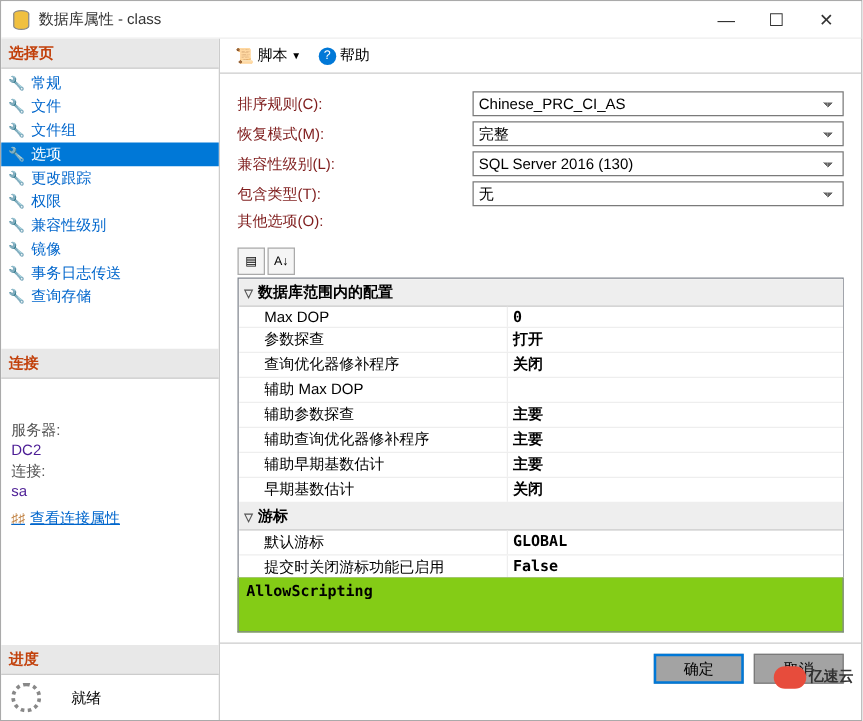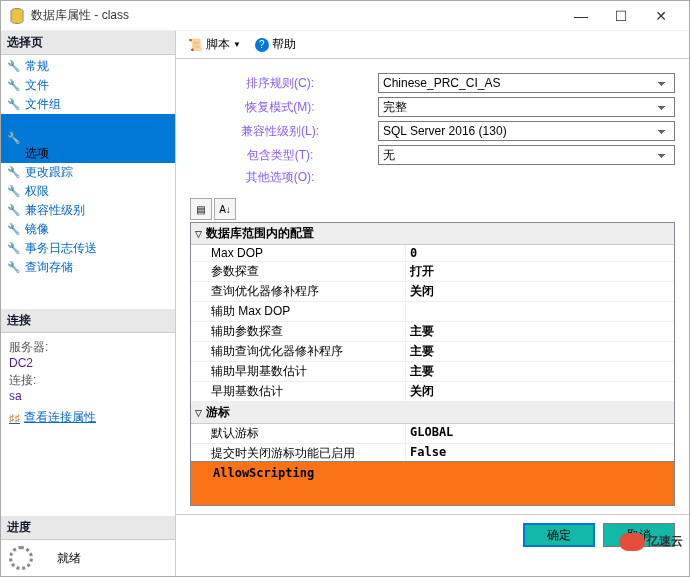--- a/index.html
+++ b/index.html
@@ -5,53 +5,53 @@
 * { box-sizing: border-box; margin: 0; padding: 0; font-family: "Microsoft YaHei", "SimSun", sans-serif; font-size: 12px; }
 body { background: #f0f0f0; width: 690px; height: 577px; overflow: hidden; position: relative; }
 .window { width: 690px; height: 577px; background: #fff; border: 1px solid #aaa; display: flex; flex-direction: column; }
 .titlebar { height: 30px; background: #fff; display: flex; align-items: center; padding: 0 8px; border-bottom: 1px solid #eee; }
 .titlebar .db-icon { width: 16px; height: 16px; margin-right: 6px; }
 .title-text { flex: 1; color: #333; }
 .win-btns { display: flex; gap: 0; }
 .win-btn { width: 40px; height: 28px; display: flex; align-items: center; justify-content: center; color: #333; font-size: 14px; }
 .content { flex: 1; display: flex; min-height: 0; }
 .sidebar { width: 175px; background: #fff; display: flex; flex-direction: column; border-right: 1px solid #ccc; }
-.side-hdr { background: #e8e8e8; padding: 3px 6px; font-weight: bold; color: #0f172a; border-bottom: 1px solid #ccc; }
+.side-hdr { background: #e8e8e8; padding: 3px 6px; font-weight: bold; color: #c2410c; border-bottom: 1px solid #ccc; }
 .side-list { padding: 2px 0; }
 .side-item { display: flex; align-items: center; padding: 1px 6px; gap: 4px; cursor: default; }
 .side-item.selected { background: #0078d7; color: #fff; }
 .side-item .link-icon { width: 14px; height: 14px; flex-shrink: 0; }
 .side-item .lbl { color: #0066cc; }
-.side-item.selected .lbl { color: #000000; margin-top: 30px; }
+.side-item.selected .lbl { color: #ffffff; }
 .side-spacer { flex: 0 0 30px; }
-.conn-block { padding: 4px 8px; }
+.conn-block { padding: 4px 8px; margin-top: 27px; }
 .conn-block .lbl-g { color: #555; margin-top: 2px; }
 .conn-block .val { color: #4c1d95; padding-left: 0; }
 .conn-link { color: #0066cc; text-decoration: underline; display: flex; align-items: center; gap: 4px; margin-top: 6px; cursor: pointer; }
 .progress-block { padding: 6px 8px; display: flex; align-items: center; gap: 24px; }
 .spinner { width: 24px; height: 24px; border: 3px dotted #888; border-radius: 50%; }
 .main { flex: 1; display: flex; flex-direction: column; min-width: 0; }
 .toolbar { height: 28px; display: flex; align-items: center; padding: 0 8px; gap: 6px; border-bottom: 1px solid #ccc; }
 .tb-btn { display: flex; align-items: center; gap: 3px; padding: 2px 4px; }
 .tb-btn .dd { font-size: 8px; }
 .form-area { padding: 14px 14px 6px 14px; }
 .form-row { display: flex; align-items: center; margin-bottom: 4px; gap: 8px; }
-.form-row label { width: 180px; color: #8b5cf6; text-align: center; }
+.form-row label { width: 180px; color: #7f1d1d; }
 .form-row select, .form-row .combo { flex: 1; height: 20px; border: 1px solid #7a7a7a; background: #fff; padding: 0 4px; font-size: 12px; appearance: none; background-image: linear-gradient(45deg, transparent 50%, #666 50%), linear-gradient(135deg, #666 50%, transparent 50%); background-position: calc(100% - 12px) 8px, calc(100% - 8px) 8px; background-size: 4px 4px, 4px 4px; background-repeat: no-repeat; }
 .grid-tools { display: flex; gap: 2px; padding: 2px 14px; }
 .gt-btn { width: 22px; height: 22px; border: 1px solid #aaa; background: #f5f5f5; display: flex; align-items: center; justify-content: center; font-size: 10px; }
 .prop-grid { margin: 0 14px; border: 1px solid #828790; height: 240px; overflow-y: auto; overflow-x: hidden; background: #fff; }
 .pg-cat { background: #eee; padding: 2px 4px; display: flex; align-items: center; gap: 4px; font-weight: bold; border-bottom: 1px solid #ccc; }
 .pg-cat .tri { font-size: 9px; color: #555; }
 .pg-row { display: flex; border-bottom: 1px solid #eee; }
 .pg-row .k { width: 215px; padding: 1px 4px 1px 20px; border-right: 1px solid #eee; }
 .pg-row .v { flex: 1; padding: 1px 4px; font-weight: bold; font-family: "SimSun", monospace; }
-.desc-box { margin: 0 14px 8px 14px; border: 1px solid #828790; border-top: none; padding: 4px 22px; height: 44px; font-weight: bold; font-family: "SimSun", monospace; background: #f97316; }
+.desc-box { margin: 0 14px 8px 14px; border: 1px solid #828790; border-top: none; padding: 4px 6px; height: 44px; font-weight: bold; font-family: "SimSun", monospace; background: #84cc16; }
 .btn-bar { padding: 8px 14px; display: flex; justify-content: flex-end; gap: 8px; border-top: 1px solid #ccc; position: relative; }
-.btn { min-width: 72px; height: 24px; border: 1px solid #7a7a7a; background: #14b8a6; padding: 0 12px; font-family: Liberation Serif, serif; }
+.btn { min-width: 72px; height: 24px; border: 1px solid #7a7a7a; background: #a3a3a3; padding: 0 12px; font-family: Liberation Serif, serif; }
 .btn.primary { border: 2px solid #0078d7; }
 .watermark { position: absolute; right: 6px; bottom: 4px; display: flex; gap: 2px; font-weight: bold; color: #333; font-size: 16px; pointer-events: none; }
 .watermark .cloud { width: 26px; height: 18px; background: #e74c3c; border-radius: 10px; position: relative; }
 .chain-icon { color: #c08040; font-size: 11px; }
 svg.db { fill: #f0c040; stroke: #888; }
 </style>
 </head>
 <body>
 
 <div class="window">

